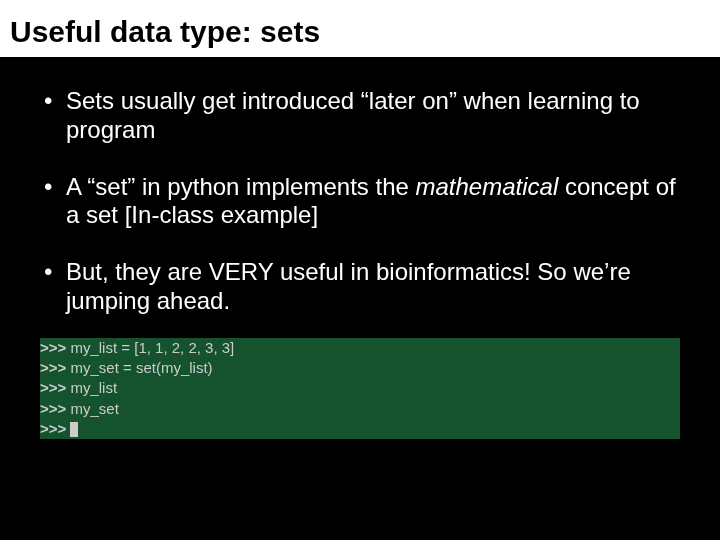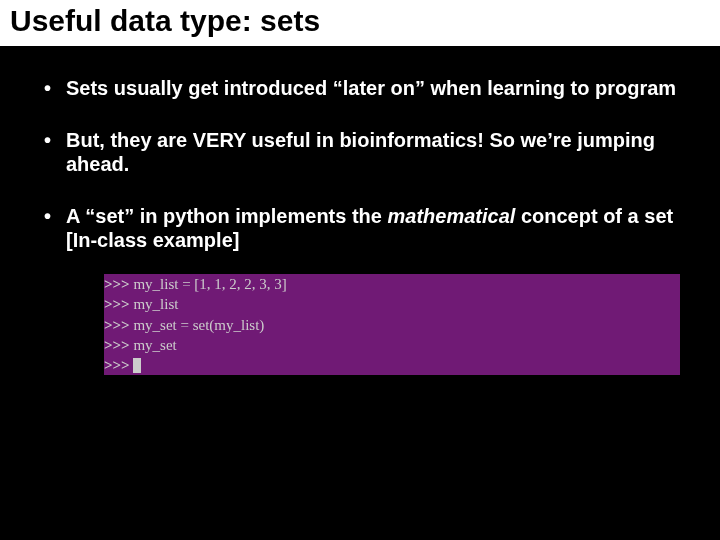--- a/index.html
+++ b/index.html
@@ -5,54 +5,52 @@
   * { margin: 0; padding: 0; box-sizing: border-box; }
   body {
     width: 720px;
     height: 540px;
     background: #000;
     font-family: Arial, Helvetica, sans-serif;
     overflow: hidden;
   }
   .title-bar {
     background: #fff;
-    padding: 4px 10px 8px 10px;
+    padding: 15px 10px 8px 10px;
   }
   .title {
     font-size: 30px;
     font-weight: bold;
     color: #000;
   }
   .content {
     padding: 30px 40px 10px 40px;
     color: #fff;
   }
   ul {
     list-style: none;
   }
   li {
-    font-size: 20px;
+    font-size: 24px;
     line-height: 1.2;
     margin-bottom: 28px;
     padding-left: 26px;
     position: relative;
-    font-weight: bold;
   }
   li::before {
     content: "•";
     position: absolute;
     left: 4px;
     top: 0;
   }
   .italic { font-style: italic; }
   .code-block {
-    margin-left: 64px;
     margin-top: -6px;
-    background: #701a75;
-    font-family: Liberation Serif, serif;
+    background: #14532d;
+    font-family: Liberation Sans, sans-serif;
     font-size: 15px;
     line-height: 1.35;
     color: #ccc;
   }
   .code-line { white-space: pre; }
   .prompt { color: #ccc; font-weight: bold; }
   .cursor {
     display: inline-block;
     width: 8px;
     height: 15px;
@@ -63,26 +61,26 @@
 </head>
 <body>
 
 <div class="title-bar">
   <h1 class="title">Useful data type: sets</h1>
 </div>
 
 <div class="content">
   <ul>
     <li>Sets usually get introduced “later on” when learning to program</li>
-    <li>But, they are VERY useful in bioinformatics!  So we’re jumping ahead.</li>
     <li>
       <span>A “set” in python implements the </span><span class="italic">mathematical</span><span> concept of a set [In-class example]</span>
     </li>
+    <li>But, they are VERY useful in bioinformatics!  So we’re jumping ahead.</li>
   </ul>
 
   <div class="code-block">
     <div class="code-line"><span class="prompt">&gt;&gt;&gt; </span><span>my_list = [1, 1, 2, 2, 3, 3]</span></div>
+    <div class="code-line"><span class="prompt">&gt;&gt;&gt; </span><span>my_set = set(my_list)</span></div>
     <div class="code-line"><span class="prompt">&gt;&gt;&gt; </span><span>my_list</span></div>
-    <div class="code-line"><span class="prompt">&gt;&gt;&gt; </span><span>my_set = set(my_list)</span></div>
     <div class="code-line"><span class="prompt">&gt;&gt;&gt; </span><span>my_set</span></div>
     <div class="code-line"><span class="prompt">&gt;&gt;&gt; </span><span class="cursor"></span></div>
   </div>
 </div>
 
 </body></html>

